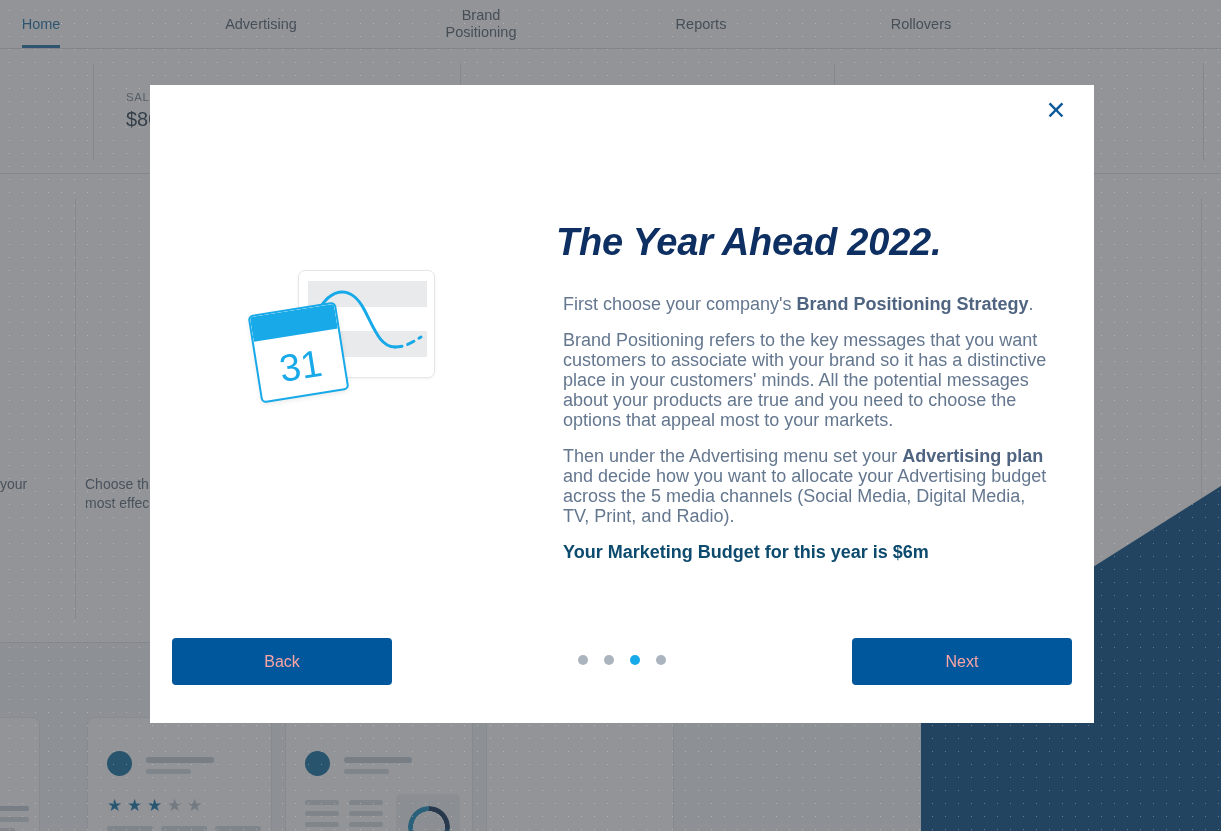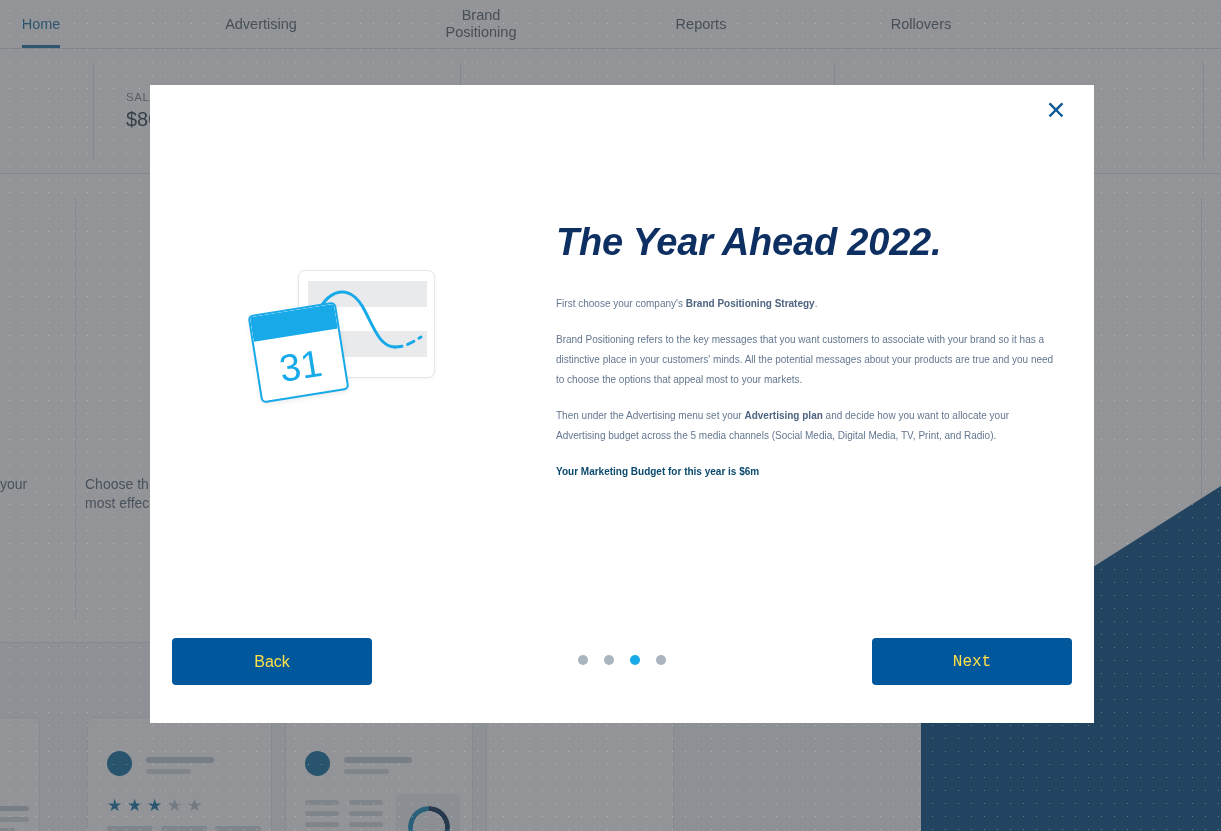--- a/index.html
+++ b/index.html
@@ -170,42 +170,43 @@
   #text-col {
     position: absolute; left: 406px; top: 135px; width: 500px;
   }
   #modal-title {
     font-size: 38px; font-weight: 700; color: #0e2f62;
     line-height: 44px; letter-spacing: -0.2px;
     margin-bottom: 30px;
     font-style: italic;
   }
   .para {
-    font-size: 10px; line-height: 20px; color: #64778f;
+    font-size: 18px; line-height: 20px; color: #64778f;
     margin-bottom: 16px;
+    margin-left: 7px;
   }
   .para:last-child { margin-bottom: 0; }
   .para b { color: #4f6480; font-weight: 700; }
   .para.strong { font-weight: 700; color: #0c4a6e; margin-top: 14px; }
 
   
   #modal-footer {
     position: absolute; left: 0; bottom: 0; width: 944px; height: 93px;
   }
   .nav-btn {
     position: absolute; top: 8px;
-    width: 200px; height: 47px;
-    background: #00579c; color: #fde047;
+    width: 220px; height: 47px;
+    background: #00579c; color: #fca5a5;
     border: none; border-radius: 4px;
     font-family: "Liberation Sans", sans-serif;
     font-size: 16px; cursor: pointer;
     display: flex; align-items: center; justify-content: center;
   }
   #back-btn { left: 22px; }
-  #next-btn { right: 22px; font-family: Liberation Mono, monospace; }
+  #next-btn { right: 22px; }
 
   #dots {
     position: absolute; left: 50%; top: 25px; transform: translateX(-50%);
     display: flex; gap: 16px; align-items: center;
   }
   .dot { width: 10px; height: 10px; border-radius: 50%; background: #aab4bf; cursor: pointer; }
   .dot.on { background: #18a9e8; }
 </style>
 </head>
 <body>

